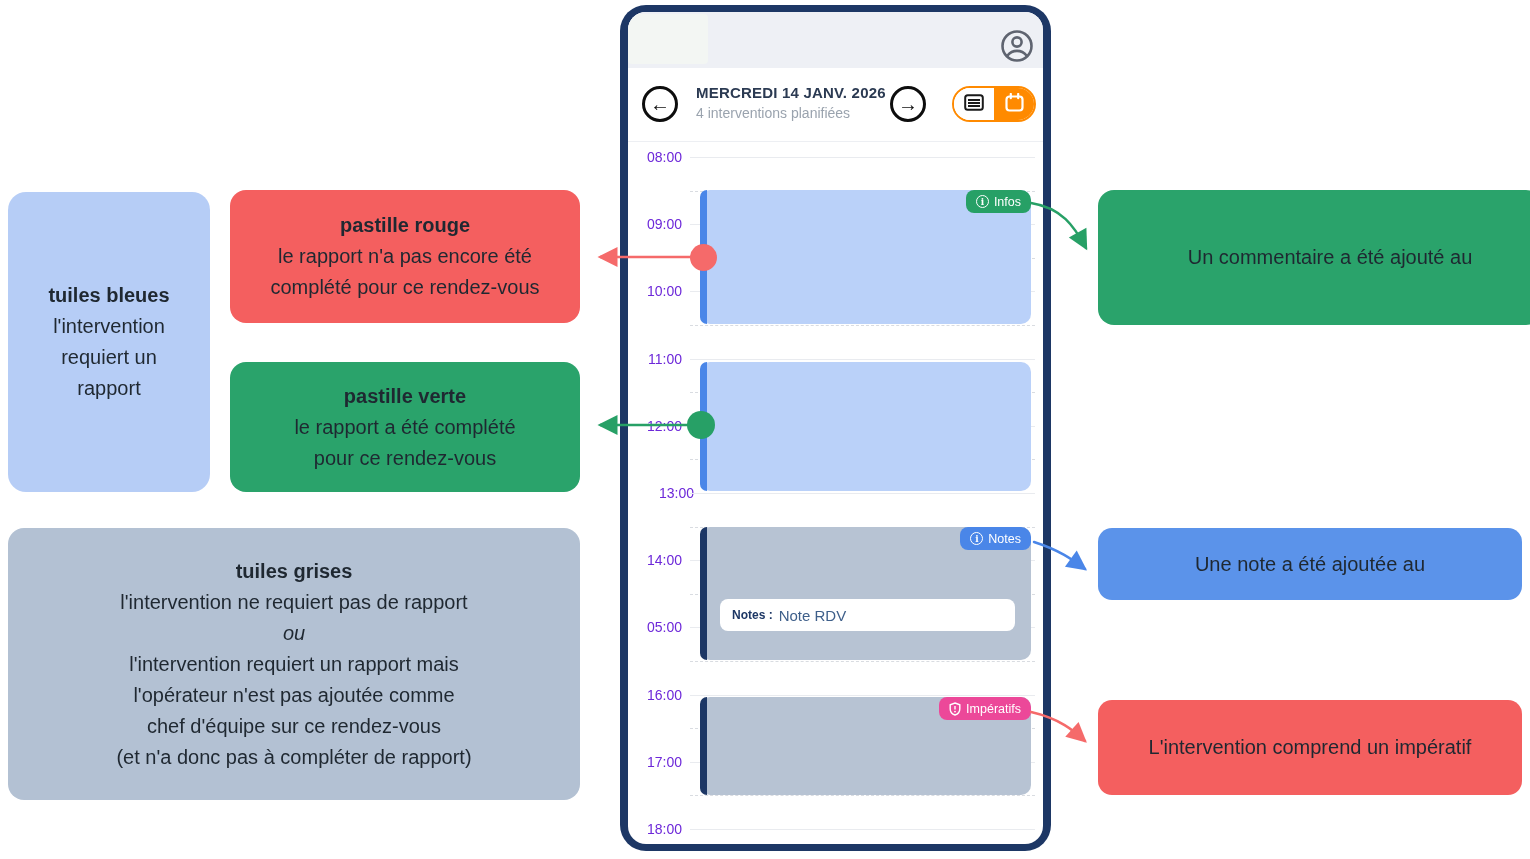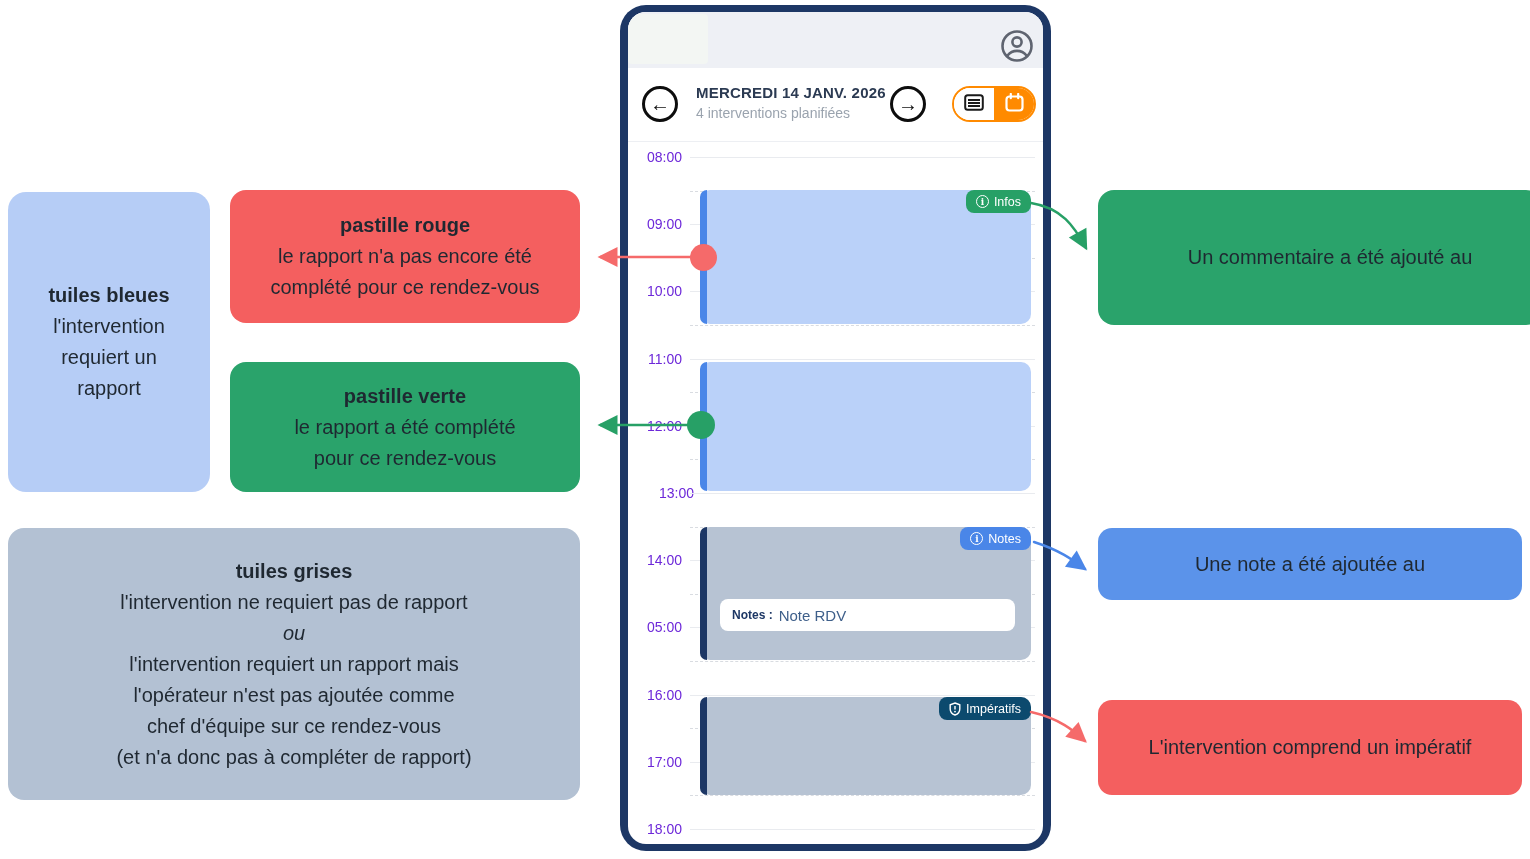--- a/index.html
+++ b/index.html
@@ -42,21 +42,21 @@
   .tile.blue{background:#bad1f9;}
   .tile.gray{background:#b7c3d3;}
   .tile .bar{position:absolute;left:0;top:0;bottom:0;width:7px;border-radius:10px 0 0 10px;}
   .tile.blue .bar{background:#4a86e8;}
   .tile.gray .bar{background:#1d3765;}
 
   .badge{position:absolute;top:0;right:0;height:23px;display:inline-flex;align-items:center;
          gap:5px;padding:0 10px;border-radius:8px 10px 8px 8px;color:#fff;font-size:12.5px;}
   .badge.green{background:#27a066;}
   .badge.blue{background:#4a86e8;}
-  .badge.red{background:#0c4a6e;}
+  .badge.red{background:#ec4899;}
   .info-circ{display:inline-flex;align-items:center;justify-content:center;width:13px;height:13px;
              border:1.3px solid #fff;border-radius:50%;font-size:9px;font-weight:bold;
              box-sizing:border-box;font-family:"DejaVu Serif",serif;}
 
   .notesbox{position:absolute;left:20px;right:16px;top:72px;height:32px;background:#fff;
             border-radius:8px;display:flex;align-items:center;padding:0 12px;gap:6px;box-sizing:border-box;}
   .notesbox .nb-label{font-size:12px;font-weight:bold;color:#1d3765;}
   .notesbox .nb-value{font-size:15px;color:#3e5f8a;}
 
   

